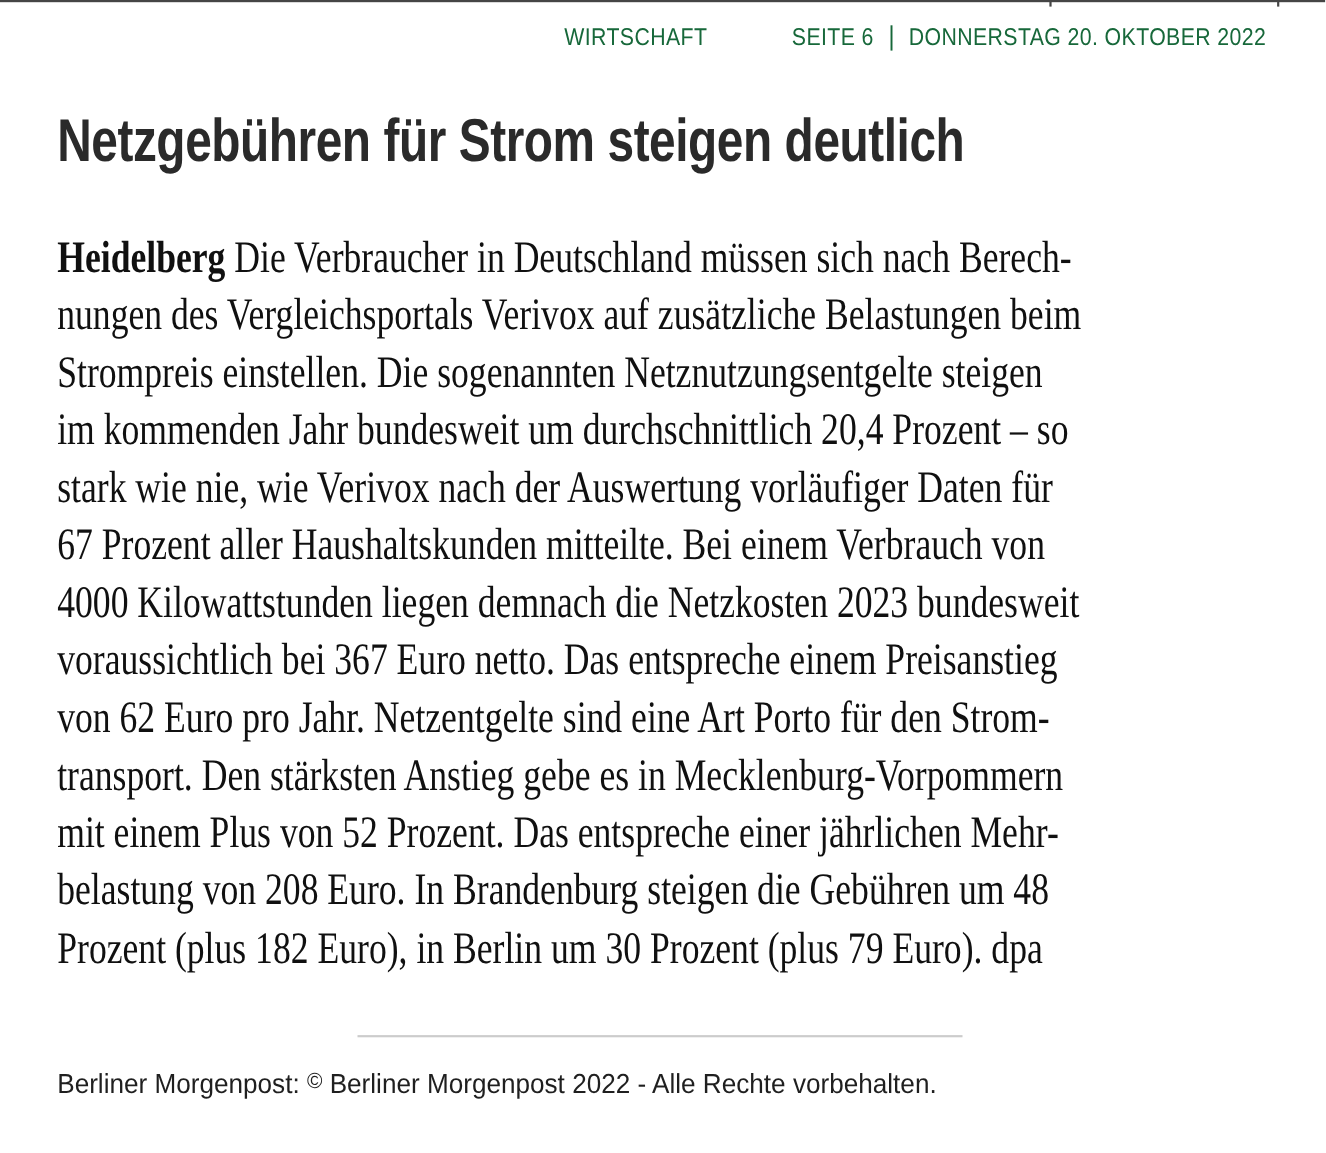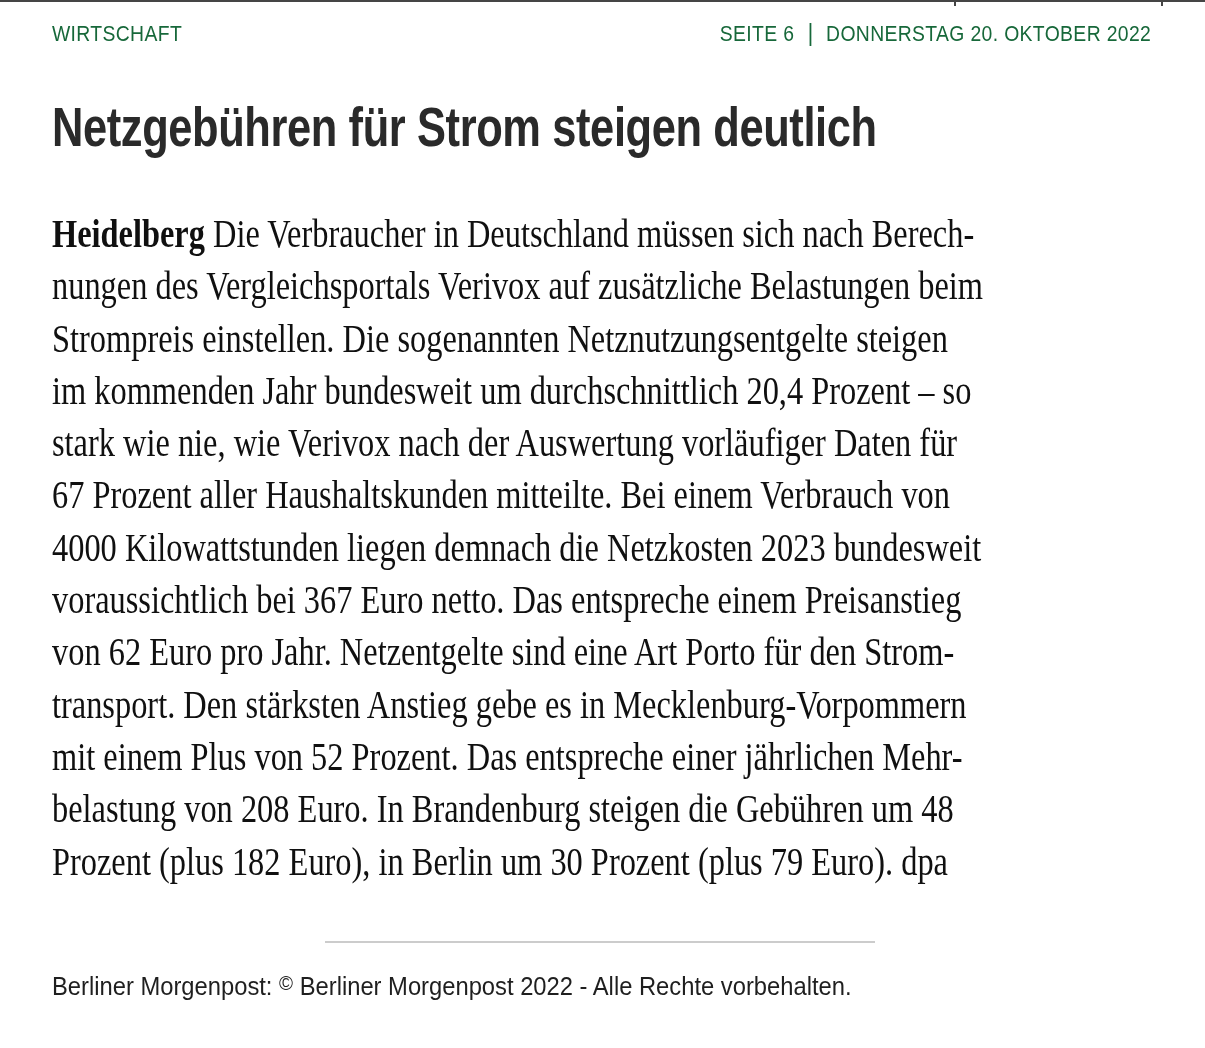--- a/index.html
+++ b/index.html
@@ -22,21 +22,21 @@
 
   
   .top-rule{position:absolute;top:0;left:0;width:1205px;height:2px;background:var(--rule);}
   .top-tick{position:absolute;top:0;width:2px;height:6px;background:var(--rule);}
   .top-tick.t1{left:954px;}
   .top-tick.t2{left:1161px;}
 
   
   .masthead{
     position:absolute;top:21px;left:52px;right:54px;
-    display:flex;justify-content:space-between;align-items:center;
+    display:flex;justify-content:flex-end;align-items:center;
     color:var(--accent);
     font-size:22px;line-height:26px;letter-spacing:0.4px;
     white-space:nowrap;
   }
   .m-left{display:inline-block;transform:scaleX(0.88);transform-origin:0 50%;}
   .m-right{display:inline-flex;align-items:center;transform:scaleX(0.88);transform-origin:100% 50%;}
   .m-sep{display:inline-block;width:2px;height:23px;background:var(--accent);margin:0 17px;}
 
   
   .headline{

